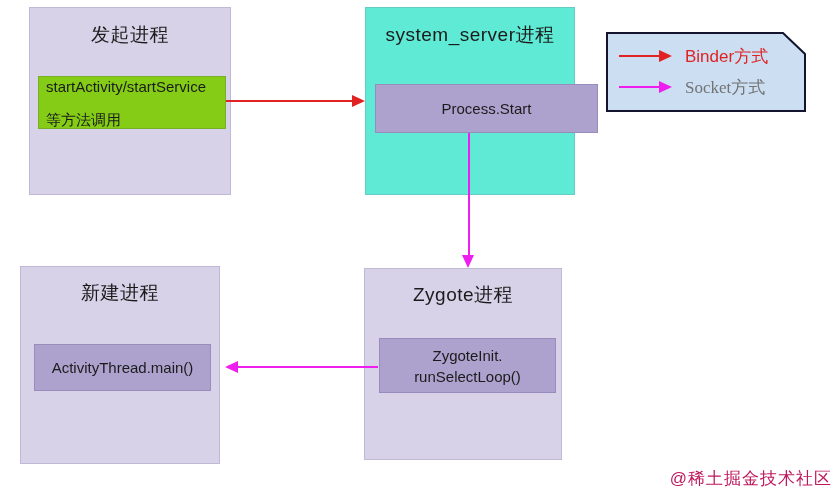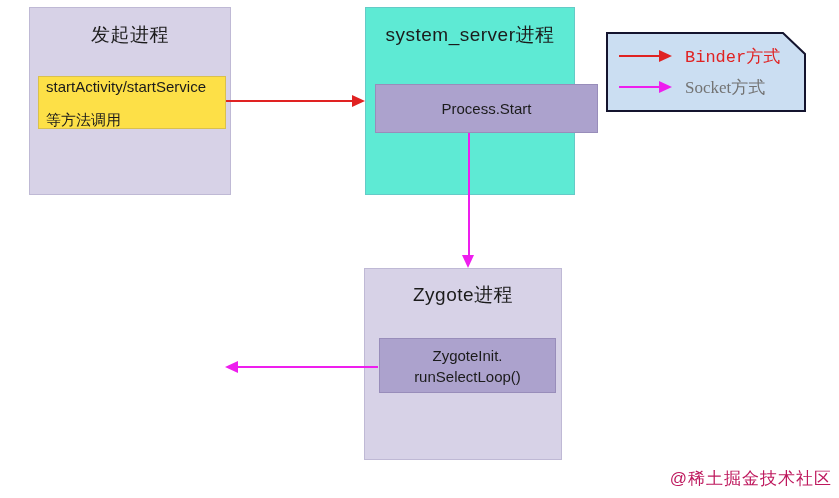--- a/index.html
+++ b/index.html
@@ -112,33 +112,39 @@
     letter-spacing: 1px;
   }
 </style>
 </head>
 <body>
 
 <div class="canvas" style="background: rgb(255, 255, 255); color: rgb(27, 27, 27);">
 
   <div class="node" id="node-initiator" style="background: rgb(215, 210, 231); margin-left: 7px;">
     <div class="node-title">发起进程</div>
-    <div class="inner-box lefted" id="inner-initiator" style="background: #fde047; gap: 12px;">
+    <div class="inner-box lefted" id="inner-initiator" style="background: #84cc16; gap: 12px;">
       <div>startActivity/startService</div>
       <div>等方法调用</div>
     </div>
   </div>
 
   <div class="node" id="node-systemserver" style="background: #5eead4; padding-left: 6px;">
     <div class="node-title">system_server进程</div>
     <div class="inner-box centered" id="inner-systemserver" style="background: rgb(172, 162, 205);">
       <div>Process.Start</div>
     </div>
   </div>
 
+  <div class="node" id="node-newprocess" style="background: rgb(215, 210, 231);">
+    <div class="node-title">新建进程</div>
+    <div class="inner-box centered" id="inner-newprocess" style="background: rgb(172, 162, 205);">
+      <div>ActivityThread.main()</div>
+    </div>
+  </div>
 
   <div class="node" id="node-zygote" style="background: rgb(215, 210, 231);">
     <div class="node-title">Zygote进程</div>
     <div class="inner-box centered" id="inner-zygote" style="background: rgb(172, 162, 205);">
       <div>ZygoteInit.</div>
       <div>runSelectLoop()</div>
     </div>
   </div>
 
   <div class="arrow" id="arrow-binder-call" style="color: rgb(224, 34, 34);">
@@ -158,21 +164,21 @@
 
   <div id="legend">
     <svg width="200" height="80">
       <polygon points="1,1 177,1 199,22 199,79 1,79" stroke-width="2" style="fill: rgb(203, 222, 242); stroke: rgb(20, 20, 46);"></polygon>
     </svg>
     <div class="legend-row" id="legend-row-binder">
       <div class="arrow legend-arrow" style="color: rgb(224, 34, 34);">
         <div class="line-h"></div>
         <div class="head head-right"></div>
       </div>
-      <div class="legend-label" style="color: rgb(224, 34, 34); font-family: Liberation Mono, monospace;">Binder方式</div>
+      <div class="legend-label" style="color: rgb(224, 34, 34);">Binder方式</div>
     </div>
     <div class="legend-row" id="legend-row-socket">
       <div class="arrow legend-arrow" style="color: rgb(238, 30, 238);">
         <div class="line-h"></div>
         <div class="head head-right"></div>
       </div>
       <div class="legend-label" style="color: #737373; font-family: Liberation Serif, serif;">Socket方式</div>
     </div>
   </div>
 

